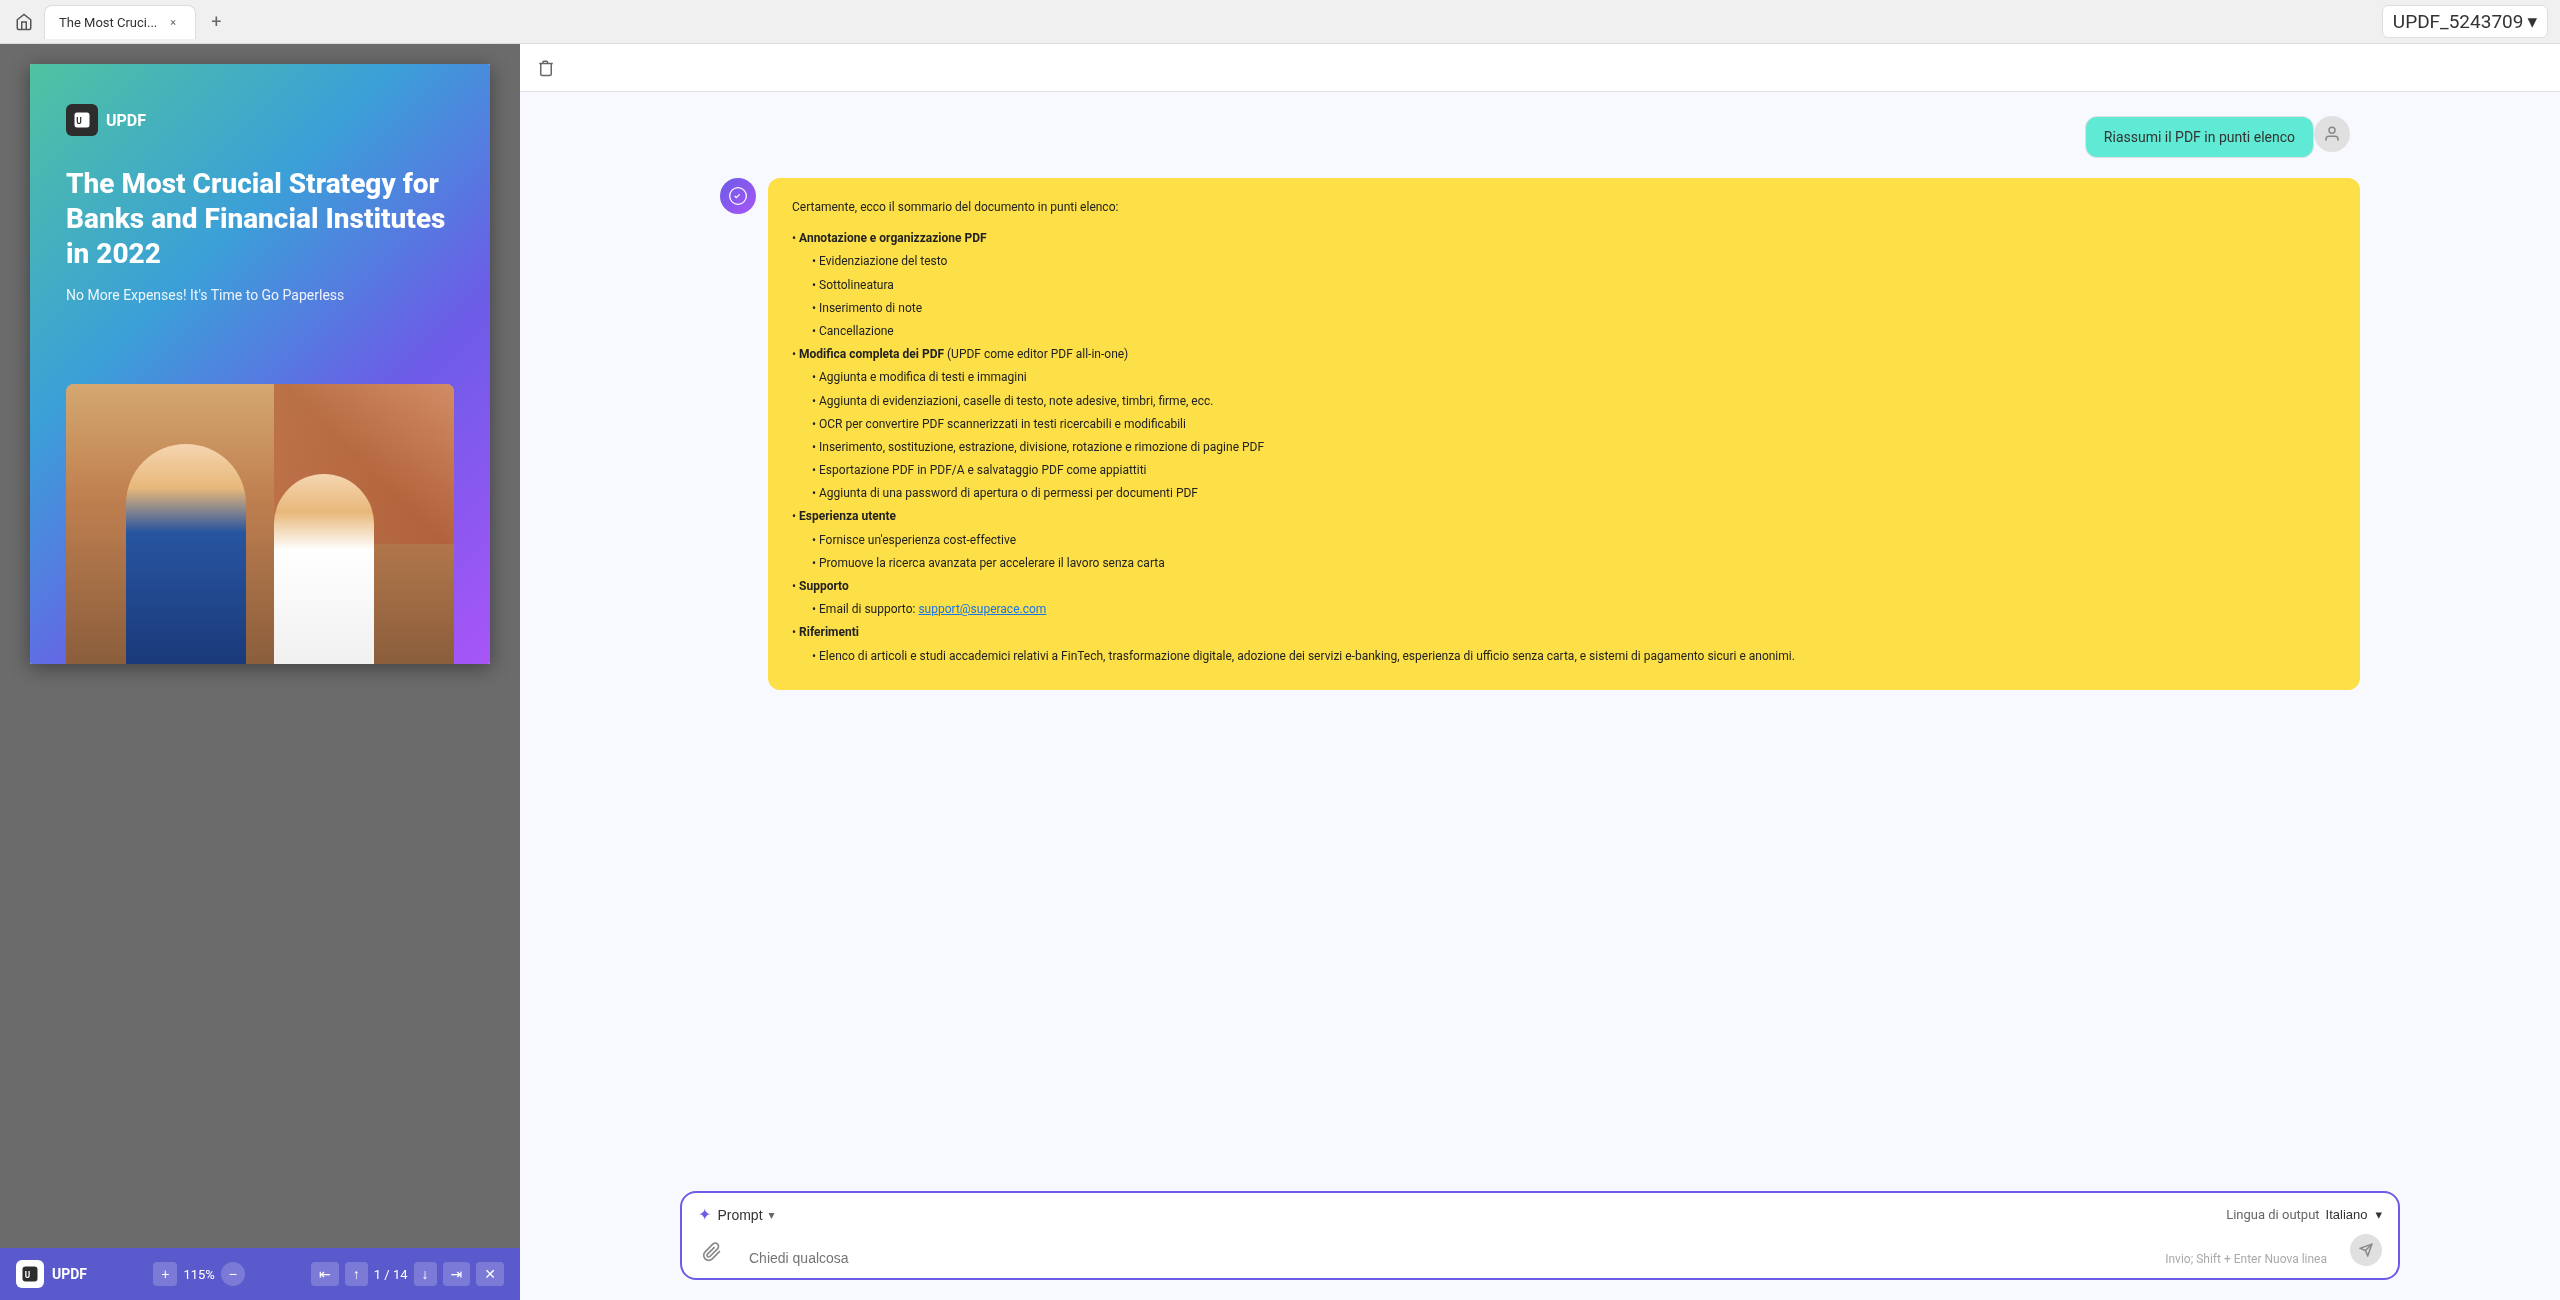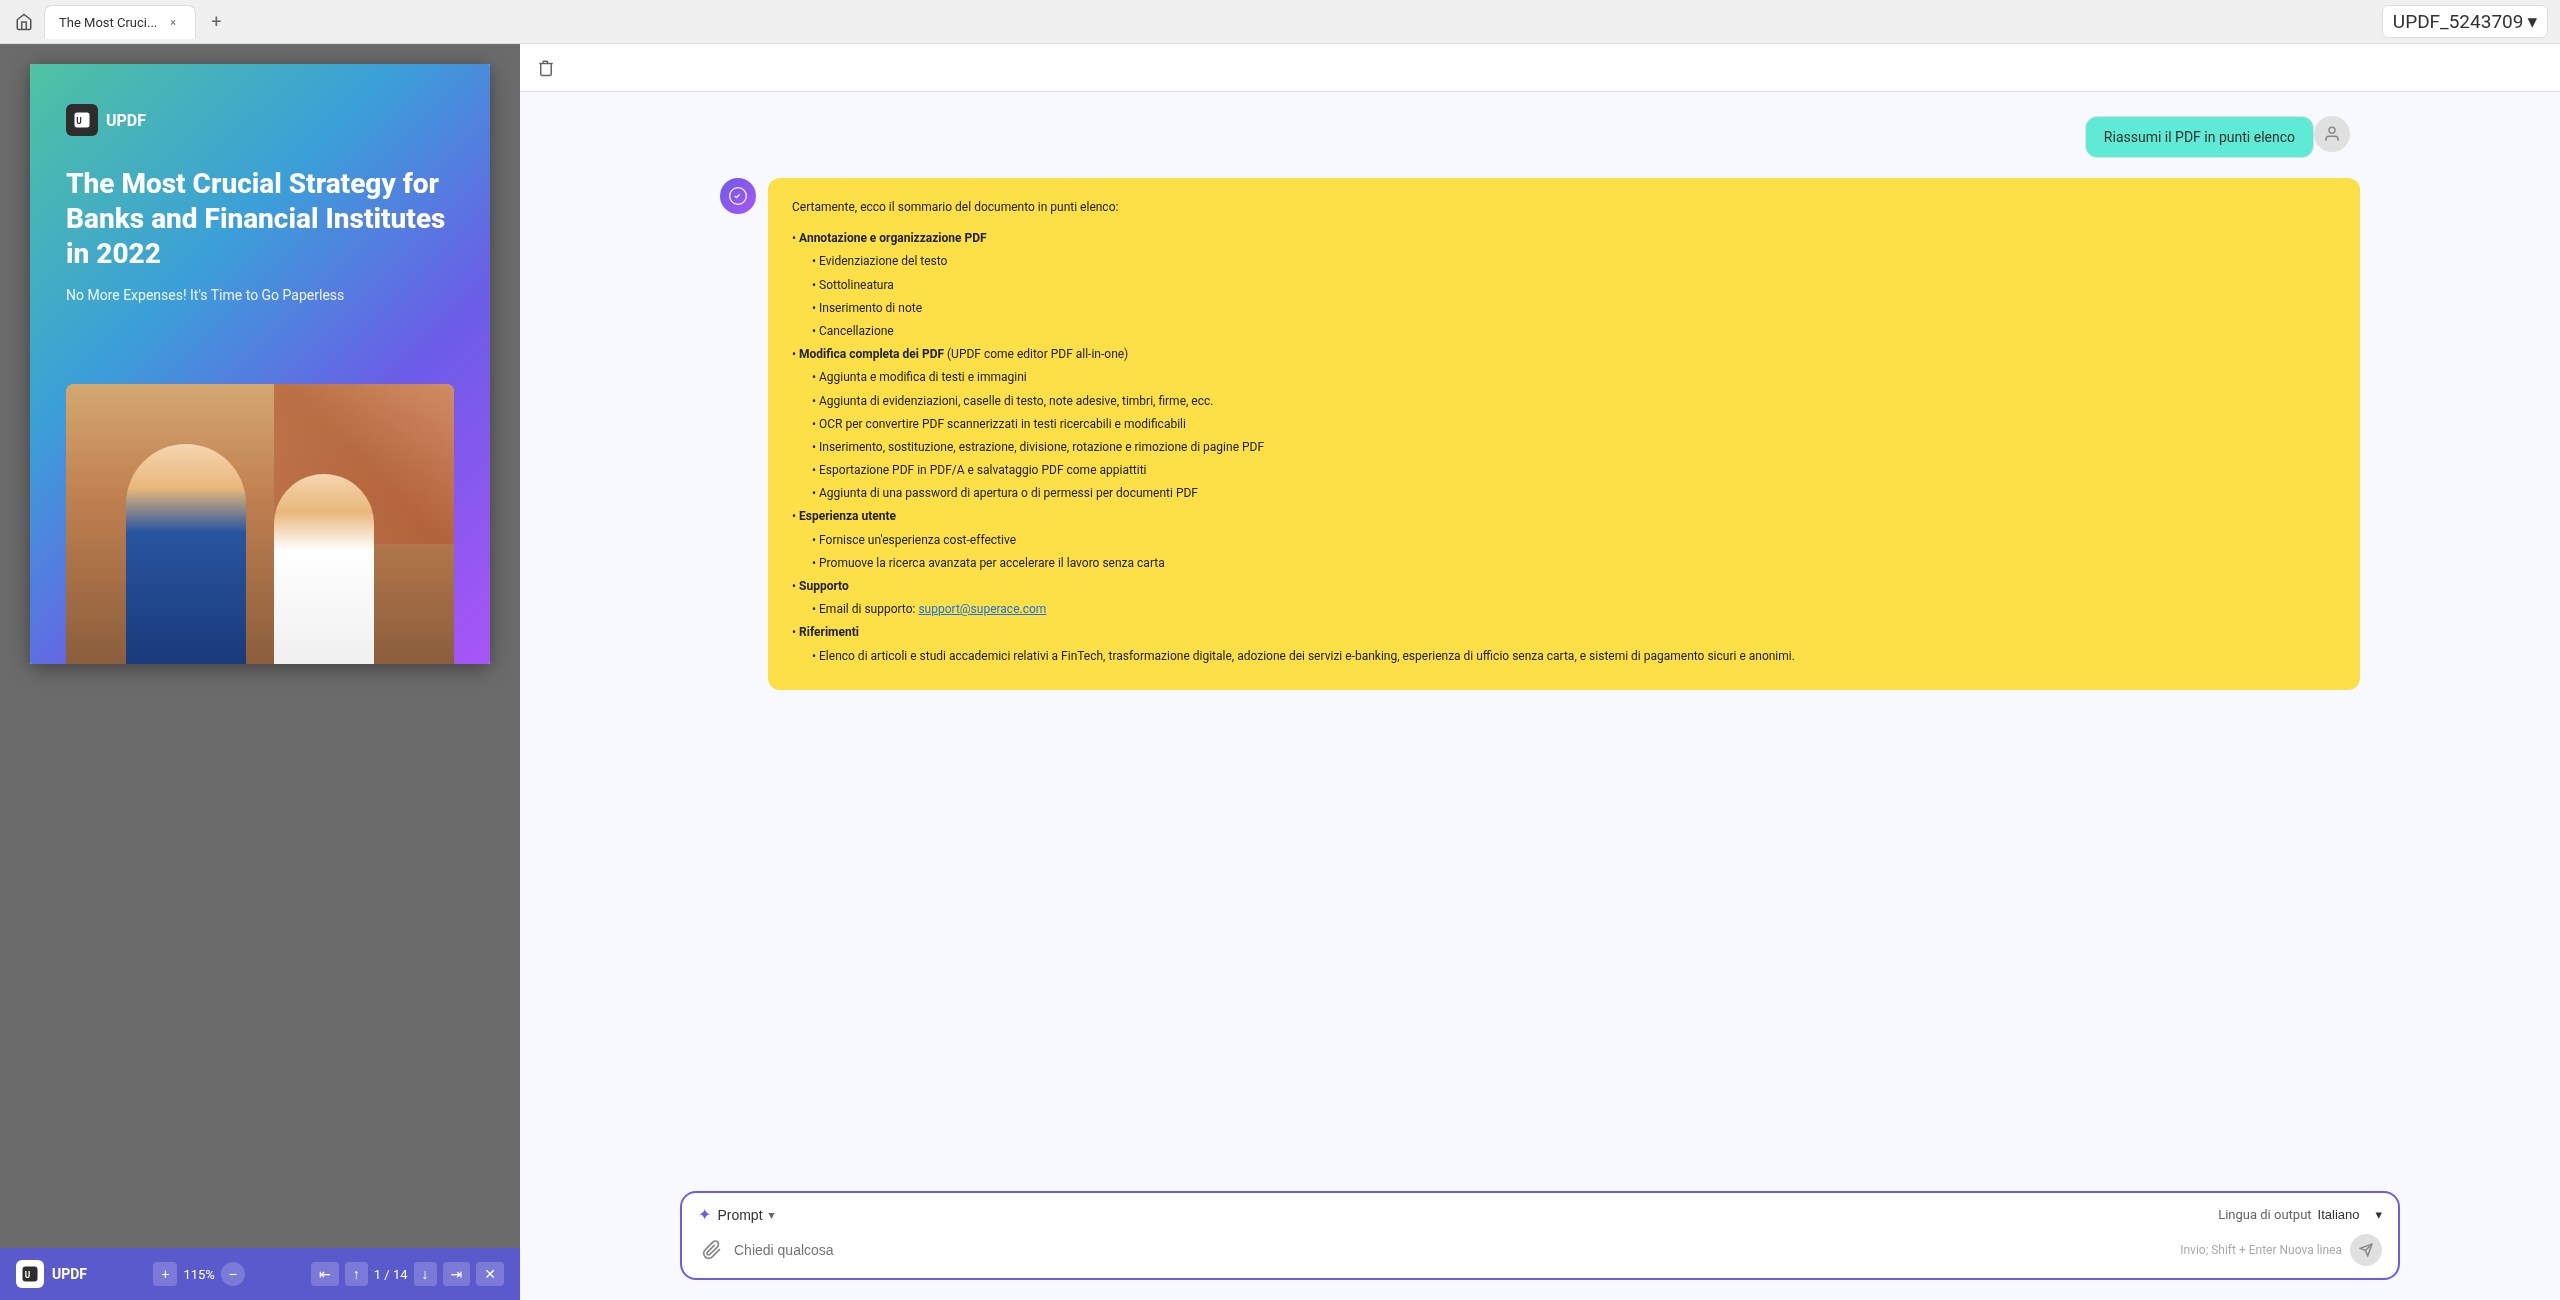--- a/index.html
+++ b/index.html
@@ -407,32 +407,32 @@
     .language-control {
       display: flex;
       align-items: center;
       gap: 6px;
       font-size: 13px;
       color: #666;
     }
     .language-select {
       display: flex;
       align-items: center;
-      gap: 16px;
+      gap: 8px;
       background: none;
       border: none;
       cursor: pointer;
       font-size: 13px;
       color: #333;
       font-weight: 500;
     }
     .ai-input-bottom {
       display: flex;
-      align-items: center;
-      gap: 8px;
+      align-items: flex-end;
+      gap: 23px;
     }
     .attach-icon {
       color: #888;
       cursor: pointer;
       font-size: 18px;
       width: 28px;
       height: 28px;
       display: flex;
       align-items: center;
       justify-content: center;

